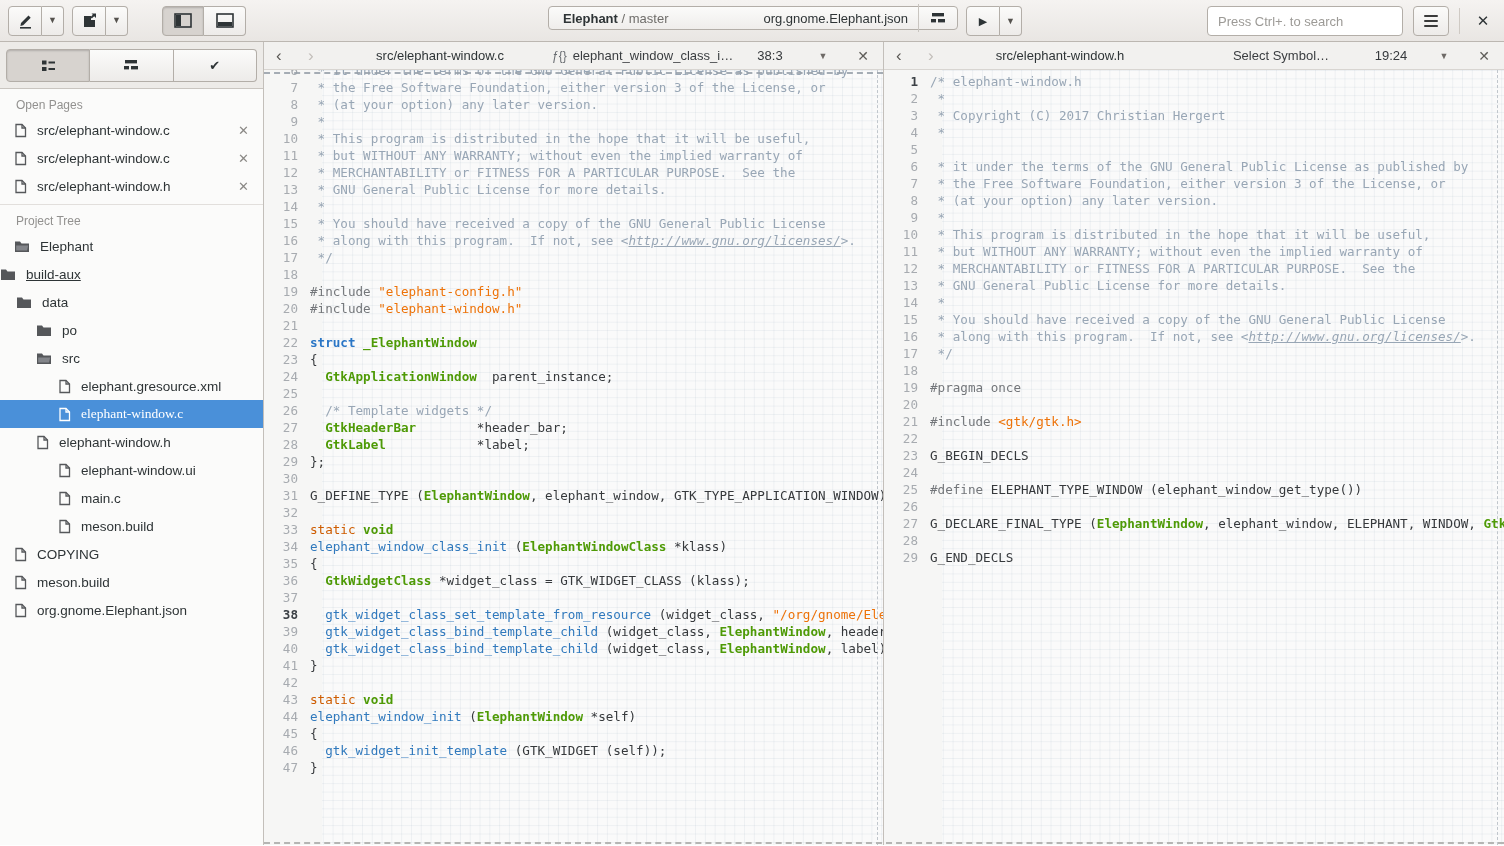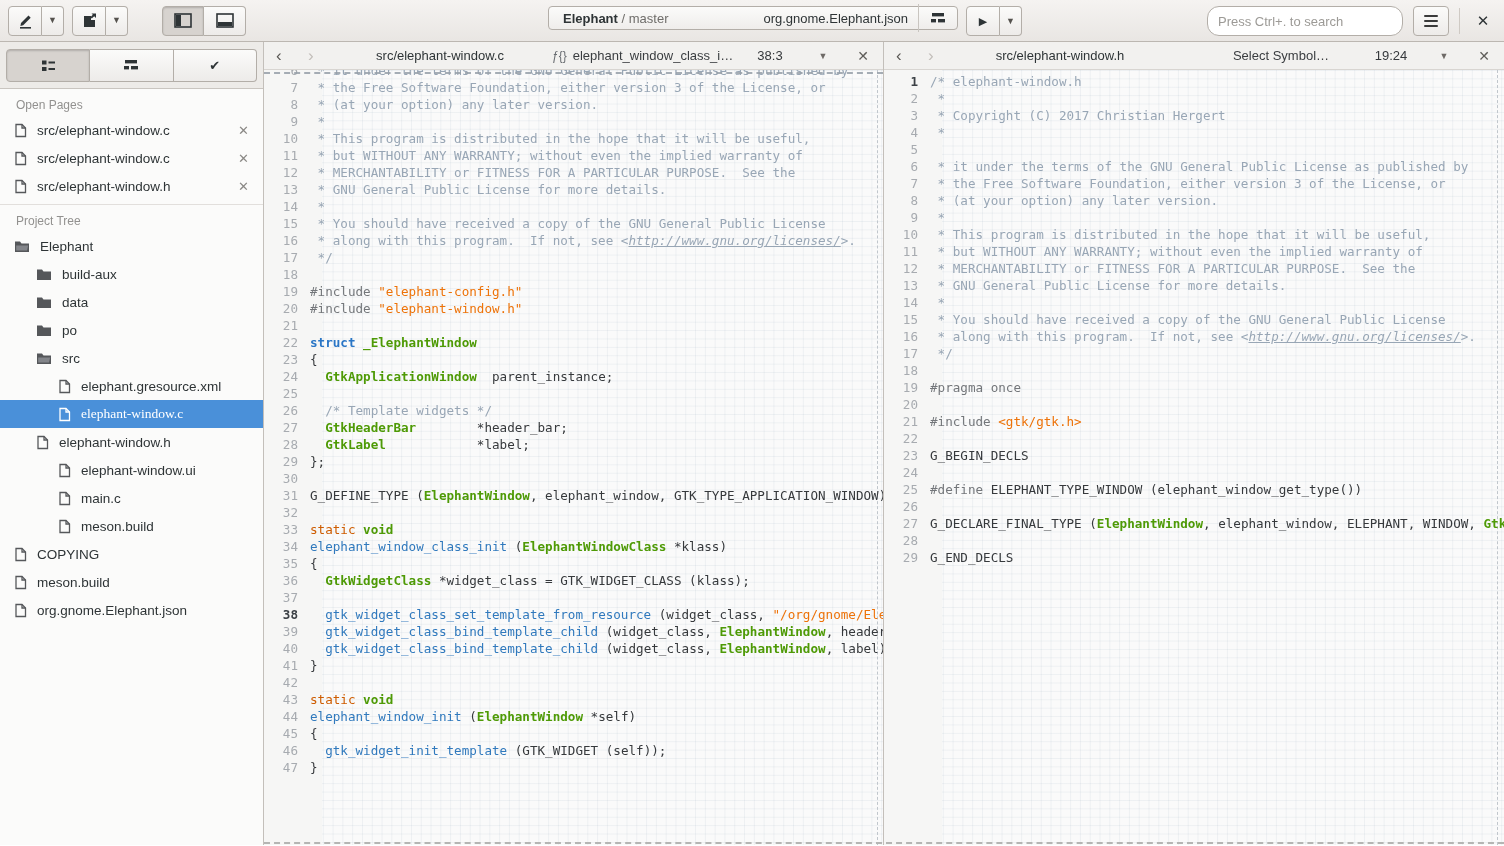--- a/index.html
+++ b/index.html
@@ -28,21 +28,21 @@
   .omni-wrap { position:absolute; left:548px; top:6px; display:flex; gap:8px; }
   .omnibar { width:410px; height:24px; display:flex; align-items:center;
              background:linear-gradient(#fbfbfa,#efedeb); border:1px solid #b3aea8; border-radius:4px; }
   .omni-title { padding-left:14px; flex:1; white-space:nowrap; overflow:hidden; }
   .omni-title .proj { font-weight:bold; }
   .omni-title .sep, .omni-title .branch { color:#6f6d6a; }
   .omni-file { color:#2e3436; white-space:nowrap; }
   .omni-build-btn { height:28px; width:38px; margin:0 1px 0 10px; border-left:1px solid #c9c5c0;
                     display:flex; align-items:center; justify-content:center; border-radius:0 3px 3px 0; }
   .tb-right { position:absolute; right:8px; top:6px; display:flex; align-items:center; gap:10px; }
-  .search-entry { width:196px; height:30px; border:1px solid #b3aea8; border-radius:12px;
+  .search-entry { width:196px; height:30px; border:1px solid #b3aea8; border-radius:4px;
                   background:#fff; padding:0 10px; font-size:13px; color:#2e3436; outline:none;
                   font-family:"Liberation Sans",sans-serif;margin-left:27px; }
   .search-entry::placeholder { color:#9c9a96; }
   .vsep { width:1px; height:26px; background:#cfcac4; }
   .win-close { width:26px; height:26px; display:flex; align-items:center; justify-content:center;
                font-size:15px; color:#2e3436; }
 
   
   .main { display:flex; height:803px; }
 
@@ -265,27 +265,27 @@
 
     <div class="section-label">Project Tree</div>
     <div class="tree" id="project-tree">
         <div class="row" style="padding-left: 14px;">
           <span class="ico"><svg class="ico" width="16" height="13" viewBox="0 0 16 13">
   <path class="ffill" d="M1 1.5 h5 l1.5 2 H15 v8.5 H1 Z" fill="#55575a"></path>
   <path d="M2.2 5.5 h12 l-1.2 5 H2.2 Z" fill="#83858a"></path>
             </svg></span>
     <span class="lbl">Elephant</span>
         </div>
-        <div class="row" style="padding-left: 36px;">
+        <div class="row" style=" text-decoration: underline;">
           <span class="ico"><svg class="ico" width="16" height="13" viewBox="0 0 16 13">
   <path class="ffill" d="M1 1.5 h5 l1.5 2 H15 v8.5 H1 Z" fill="#55575a"></path>
   </svg></span>
     <span class="lbl">build-aux</span>
         </div>
-        <div class="row" style="padding-left: 36px;">
+        <div class="row" style="padding-left: 16px;">
           <span class="ico"><svg class="ico" width="16" height="13" viewBox="0 0 16 13">
   <path class="ffill" d="M1 1.5 h5 l1.5 2 H15 v8.5 H1 Z" fill="#55575a"></path>
   </svg></span>
     <span class="lbl">data</span>
         </div>
         <div class="row" style="padding-left: 36px;">
           <span class="ico"><svg class="ico" width="16" height="13" viewBox="0 0 16 13">
   <path class="ffill" d="M1 1.5 h5 l1.5 2 H15 v8.5 H1 Z" fill="#55575a"></path>
   </svg></span>
     <span class="lbl">po</span>

